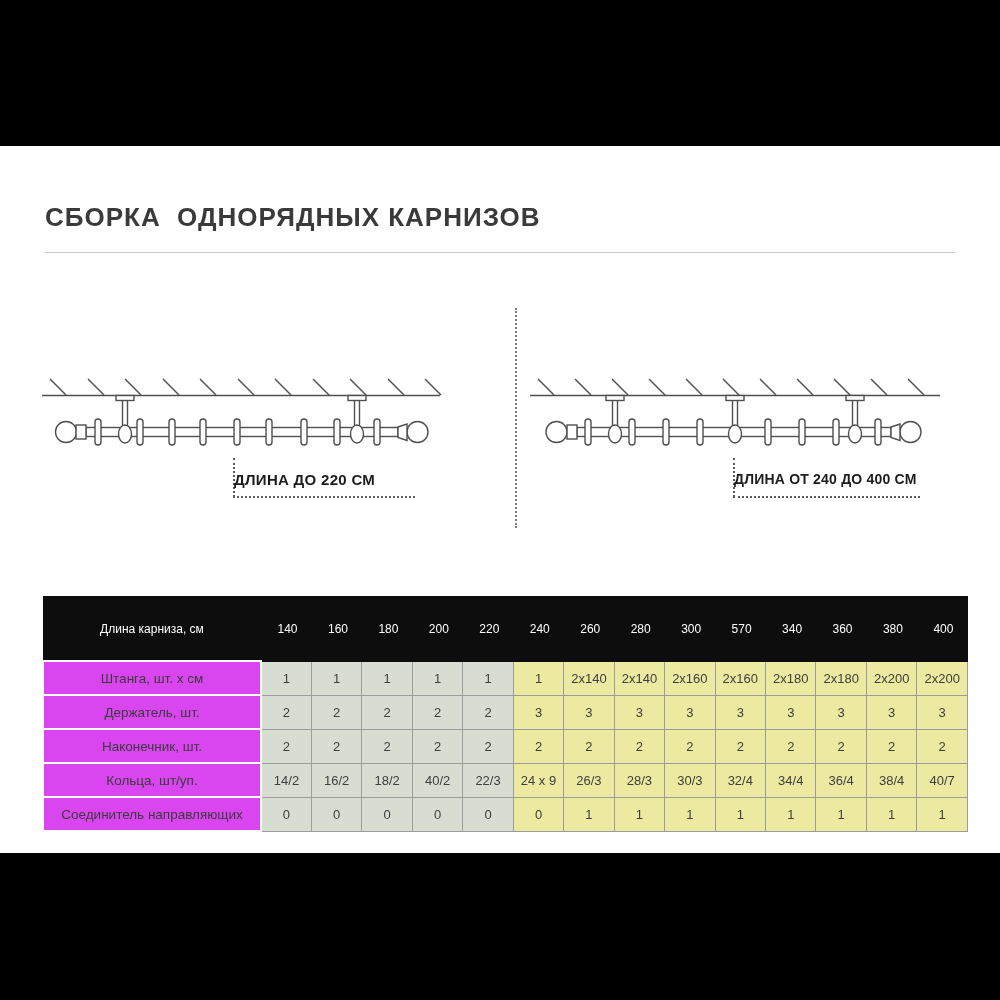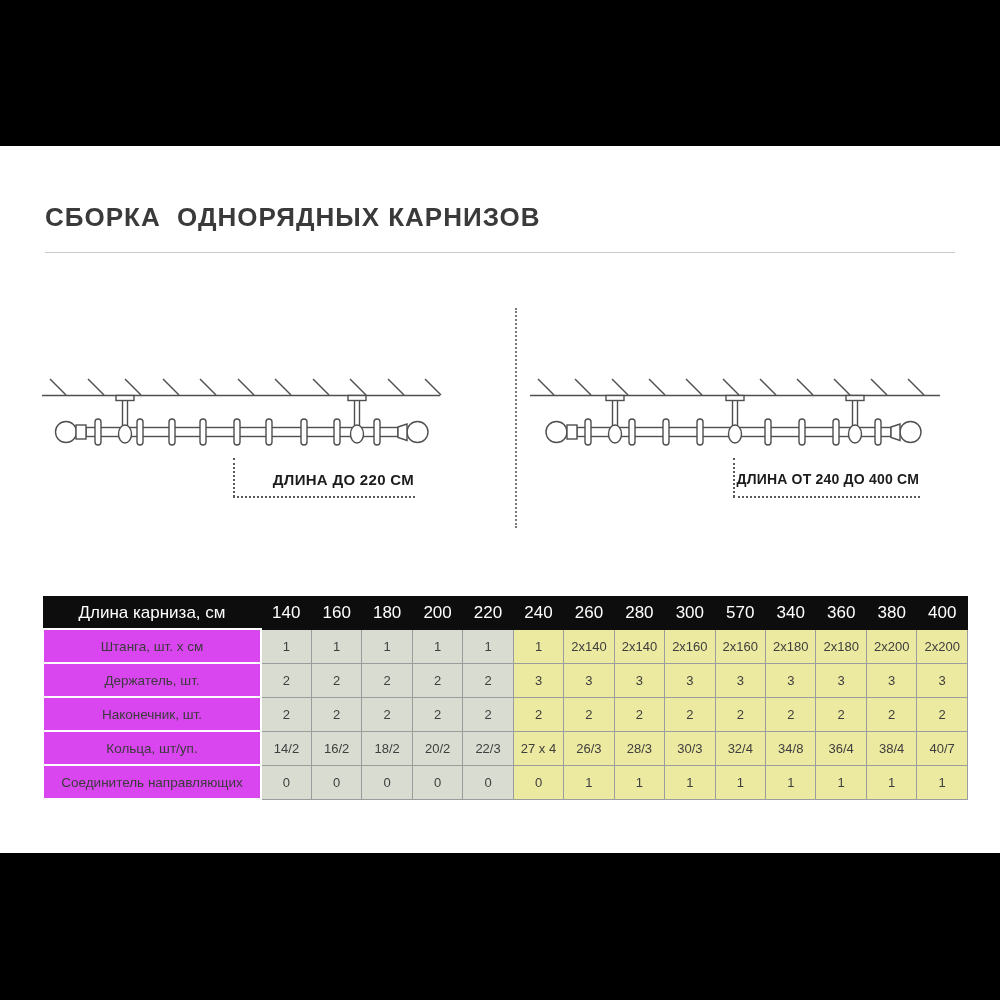--- a/index.html
+++ b/index.html
@@ -21,31 +21,31 @@
   .fig{position:absolute;top:300px;width:470px;height:230px;}
   #fig-left{left:30px;}
   #fig-right{left:510px;}
   #fig-divider{position:absolute;left:515px;top:308px;height:220px;width:0;border-left:2px dotted #7a7a7a;}
 
   .dim-v{position:absolute;width:0;height:39px;top:458px;border-left:2px dotted #5a5a5a;}
   .dim-h{position:absolute;height:0;top:496px;border-top:2px dotted #5a5a5a;}
   #dim-left-v{left:233px;}  #dim-left-h{left:233px;width:182px;}
   #dim-right-v{left:733px;} #dim-right-h{left:733px;width:187px;}
 
-  .fig-label{position:absolute;top:471px;font-weight:bold;color:#1c1c1c;text-align:right;}
+  .fig-label{position:absolute;top:471px;font-weight:bold;color:#1c1c1c;}
   #fig-label-left{left:234px;width:180px;font-size:15px;letter-spacing:0.3px;}
   #fig-label-right{left:734px;width:185px;font-size:14px;letter-spacing:0.2px;}
 
   #rod-table{
     position:absolute;left:42px;top:596px;width:926px;
     border-collapse:collapse;table-layout:fixed;
   }
   #rod-table th{
-    background:#0d0d0d;color:#fff;font-weight:normal;font-size:17px;
-    height:31px;text-align:center;border:1px solid #0d0d0d;padding:0;
+    background:#0d0d0d;color:#fff;font-weight:normal;font-size:12px;
+    height:31px;text-align:center;border:1px solid #0d0d0d;padding:16px;
   }
   #rod-table td{
     height:32px;text-align:center;vertical-align:middle;
     font-size:13px;color:#3e3e3e;border:1px solid #9c9c9c;padding:0;
   }
   #rod-table td.lbl{
     background:#d946ef;border:2px solid #ffffff;font-size:13.5px;color:#3b3b3b;
   }
   #rod-table td.g{background:#d9dcd1;}
   #rod-table td.y{background:#ece9a0;}
@@ -240,28 +240,28 @@
       <td class="y">2</td>
       <td class="y">2</td>
       <td class="y">2</td>
       <td class="y">2</td>
     </tr>
     <tr>
       <td class="lbl">Кольца, шт/уп.</td>
       <td class="g">14/2</td>
       <td class="g">16/2</td>
       <td class="g">18/2</td>
-      <td class="g">20/2</td>
+      <td class="g">40/2</td>
       <td class="g">22/3</td>
-      <td class="y">27 x 4</td>
+      <td class="y">24 x 9</td>
       <td class="y">26/3</td>
       <td class="y">28/3</td>
       <td class="y">30/3</td>
       <td class="y">32/4</td>
-      <td class="y">34/8</td>
+      <td class="y">34/4</td>
       <td class="y">36/4</td>
       <td class="y">38/4</td>
       <td class="y">40/7</td>
     </tr>
     <tr>
       <td class="lbl">Соединитель направляющих</td>
       <td class="g">0</td>
       <td class="g">0</td>
       <td class="g">0</td>
       <td class="g">0</td>

